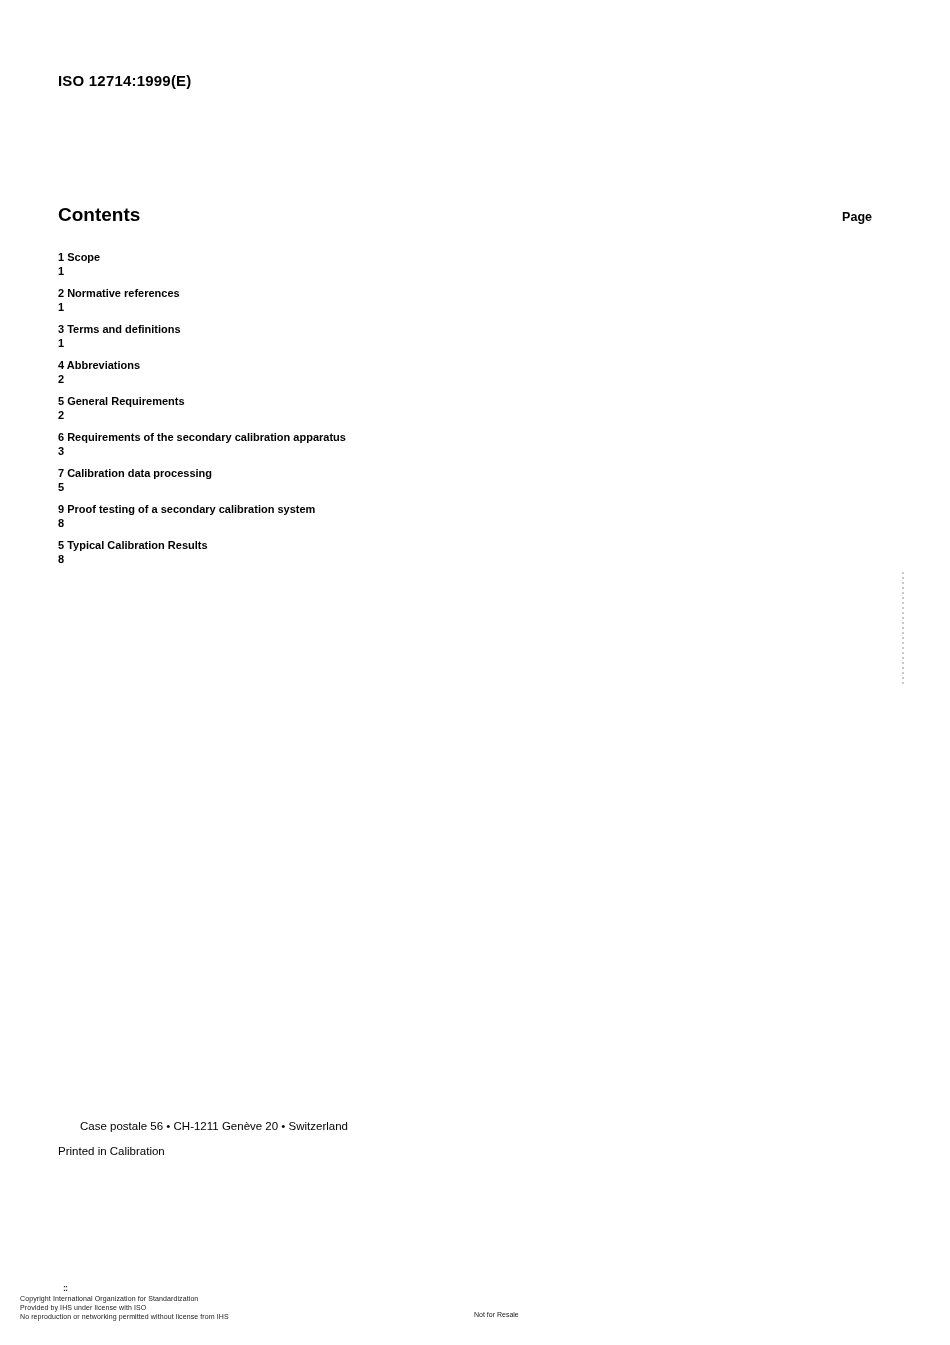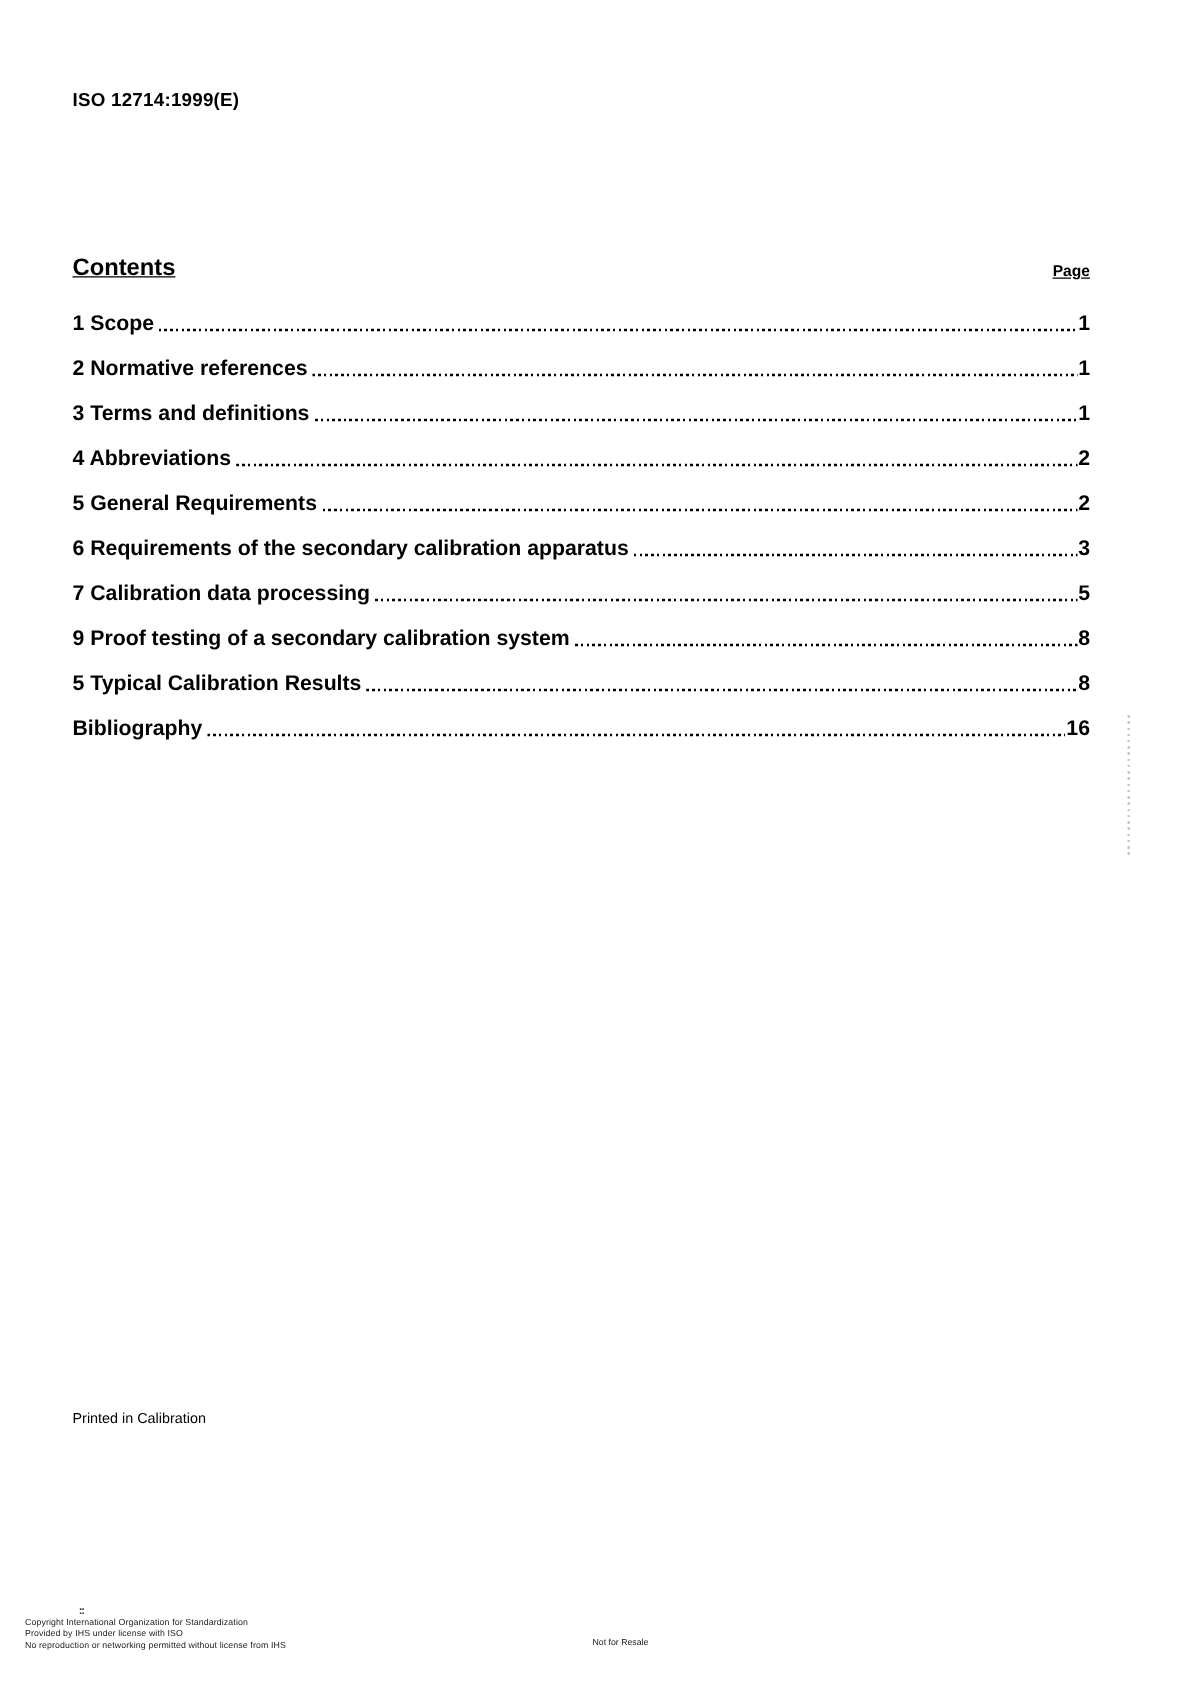--- a/index.html
+++ b/index.html
@@ -24,45 +24,45 @@
     letter-spacing: 0.2px;
   }
   .contents-head {
     position: absolute;
     left: 58px;
     right: 78px;
     top: 204px;
     display: flex;
     justify-content: space-between;
     align-items: flex-end;
-    text-decoration: underline;
   }
   .contents-title {
     font-size: 19px;
     font-weight: bold;
   }
   .page-label {
     font-size: 12.5px;
     font-weight: bold;
     padding-bottom: 2px;
   }
   .toc {
     position: absolute;
     left: 58px;
     right: 78px;
     top: 251px;
   }
   .toc-row {
     display: flex;
-    align-items: center;
+    align-items: flex-start;
     height: 16px;
     margin-bottom: 20px;
-    font-size: 17px;
+    font-size: 11px;
     font-weight: bold;
     white-space: nowrap;
+    flex-direction: column;
   }
   .toc-leader {
     flex: 1;
     height: 2.4px;
     margin: 0 1px 2px 4px;
     align-self: flex-end;
     background-image: repeating-linear-gradient(to right, #000 0 2px, transparent 2px 4.6px);
   }
   .toc-page {
     font-weight: bold;
@@ -180,31 +180,27 @@
   <div class="toc-row">
     <span>9 Proof testing of a secondary calibration system</span>
     <span class="toc-leader"></span>
     <span class="toc-page">8</span>
   </div>
   <div class="toc-row">
     <span>5 Typical Calibration Results</span>
     <span class="toc-leader"></span>
     <span class="toc-page">8</span>
   </div>
-  <div class="toc-row">
-    <span>Bibliography</span>
-    <span class="toc-leader"></span>
-    <span class="toc-page">16</span>
-  </div>
 </div>
 
 <div class="watermark-vertical"></div>
 
 <div class="copyright-block">
   <div class="address-block">
+    <div>Case postale 56 • CH-1211 Genève 20 • Switzerland</div>
   </div>
   <div class="printed-line">Printed in Calibration</div>
 </div>
 
 <div class="footer-mark">::</div>
 
 <div class="footer-fineprint">
   <div>Copyright International Organization for Standardization</div>
   <div>Provided by IHS under license with ISO</div>
   <div>No reproduction or networking permitted without license from IHS</div>

